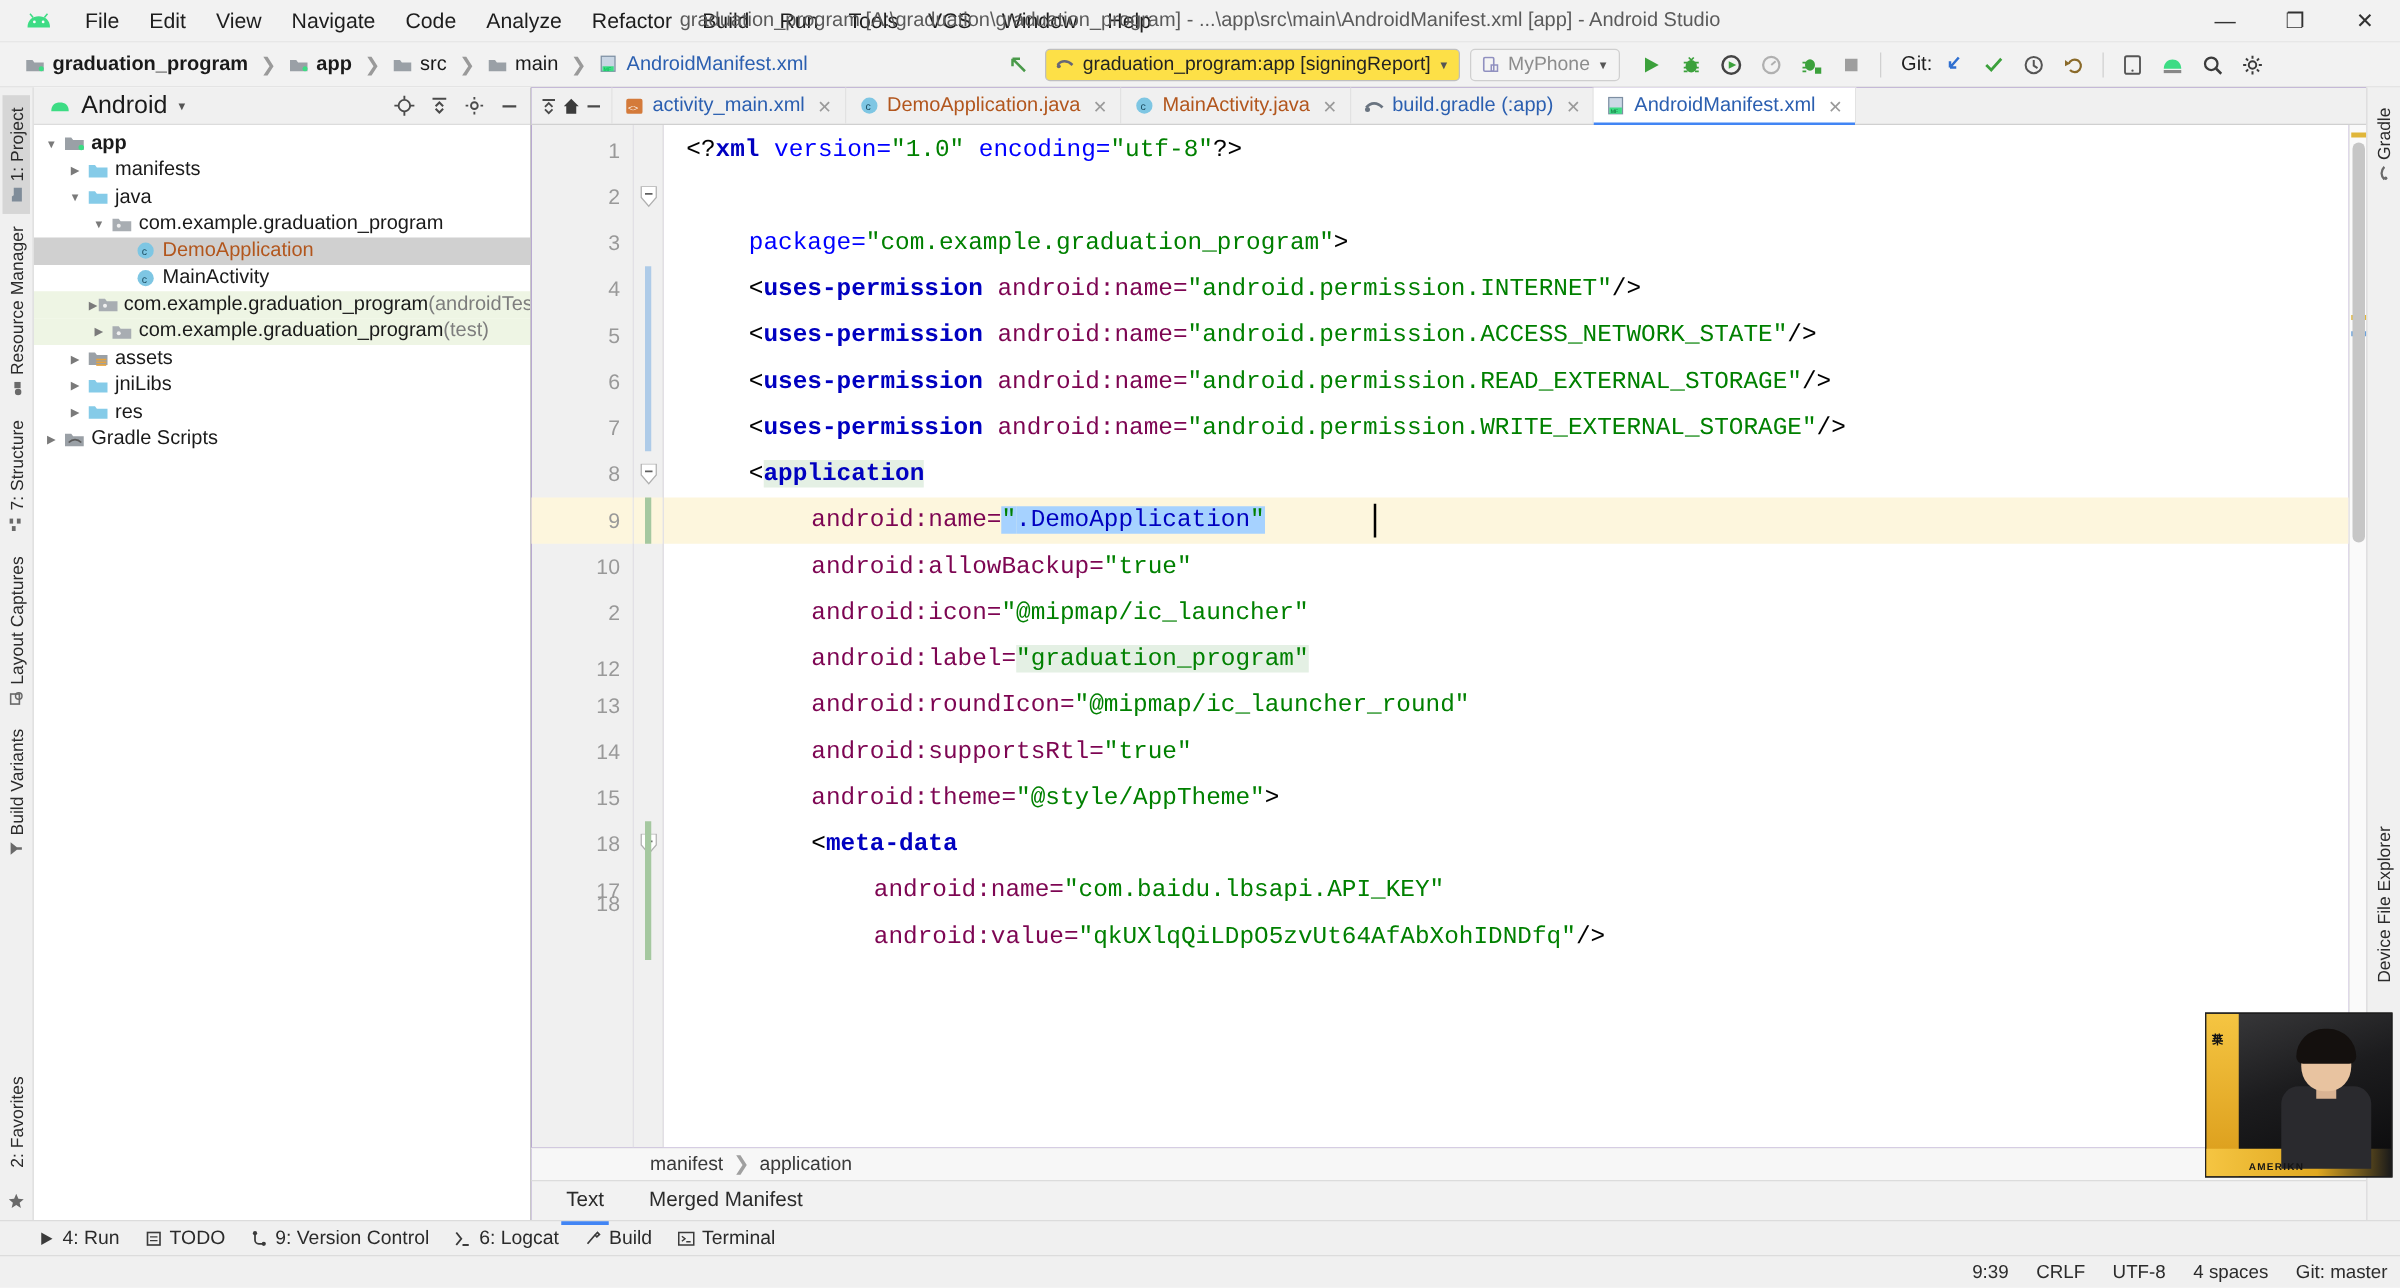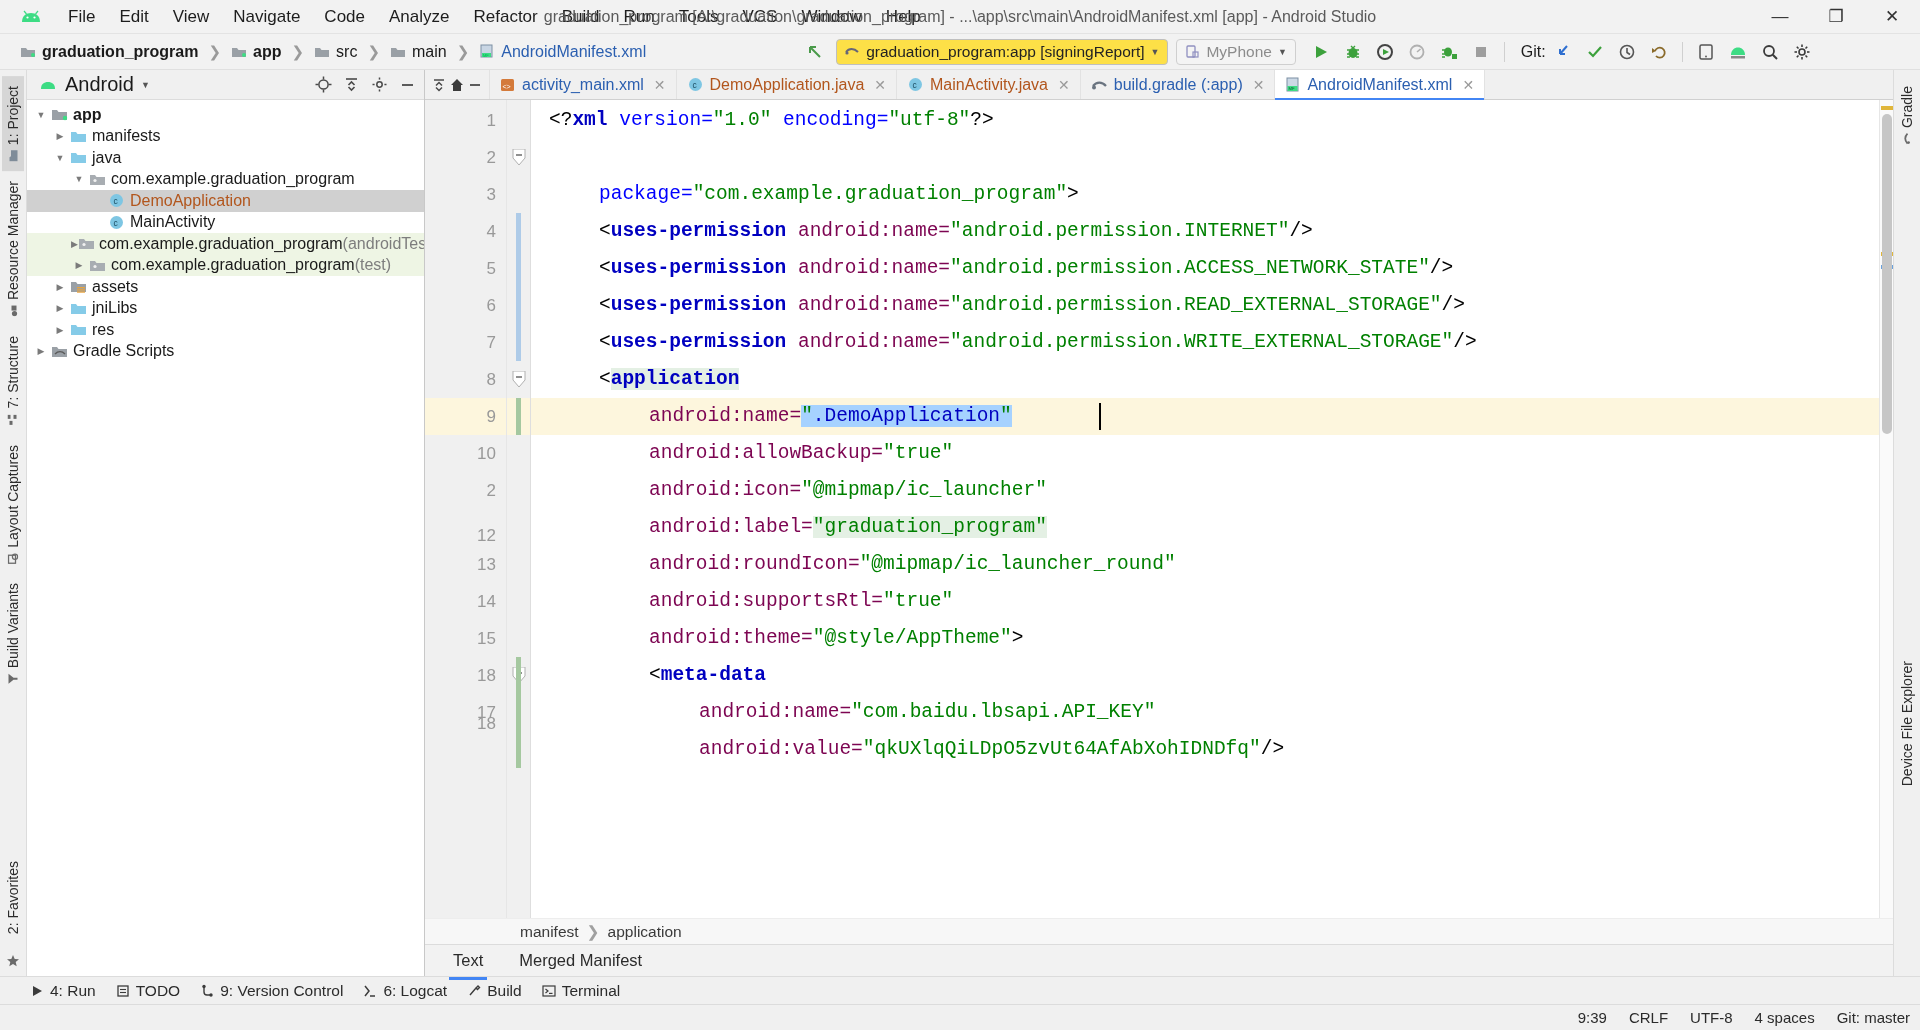--- a/index.html
+++ b/index.html
@@ -857,20 +857,33 @@
         </span>
         <span>Gradle</span>
       </div>
       <div style="margin-top:auto;padding-bottom:180px;">
         <div class="vtab">
           <span>Device File Explorer</span>
         </div>
       </div>
     </div>
 
+    <div class="webcam">
+      <div class="wc-bg"></div>
+      <div class="wc-yellow-l"></div>
+      <div class="wc-yellow-b"></div>
+      <div class="wc-person">
+        <div class="wc-body"></div>
+        <div class="wc-neck"></div>
+        <div class="wc-head"></div>
+        <div class="wc-hair"></div>
+      </div>
+      <div class="wc-txt">英半</div>
+      <div class="wc-txt2">AMERIKN</div>
+    </div>
   </div>
 
   <div class="bottombar" id="bottombar">
       <div class="bw">
         <span>
           <svg width="14" height="14" viewBox="0 0 14 14">
             <path d="M3 2 L12 7 L3 12 Z" fill="#3b3b3b"></path>
           </svg>
         </span>
         <span>4: Run</span>

